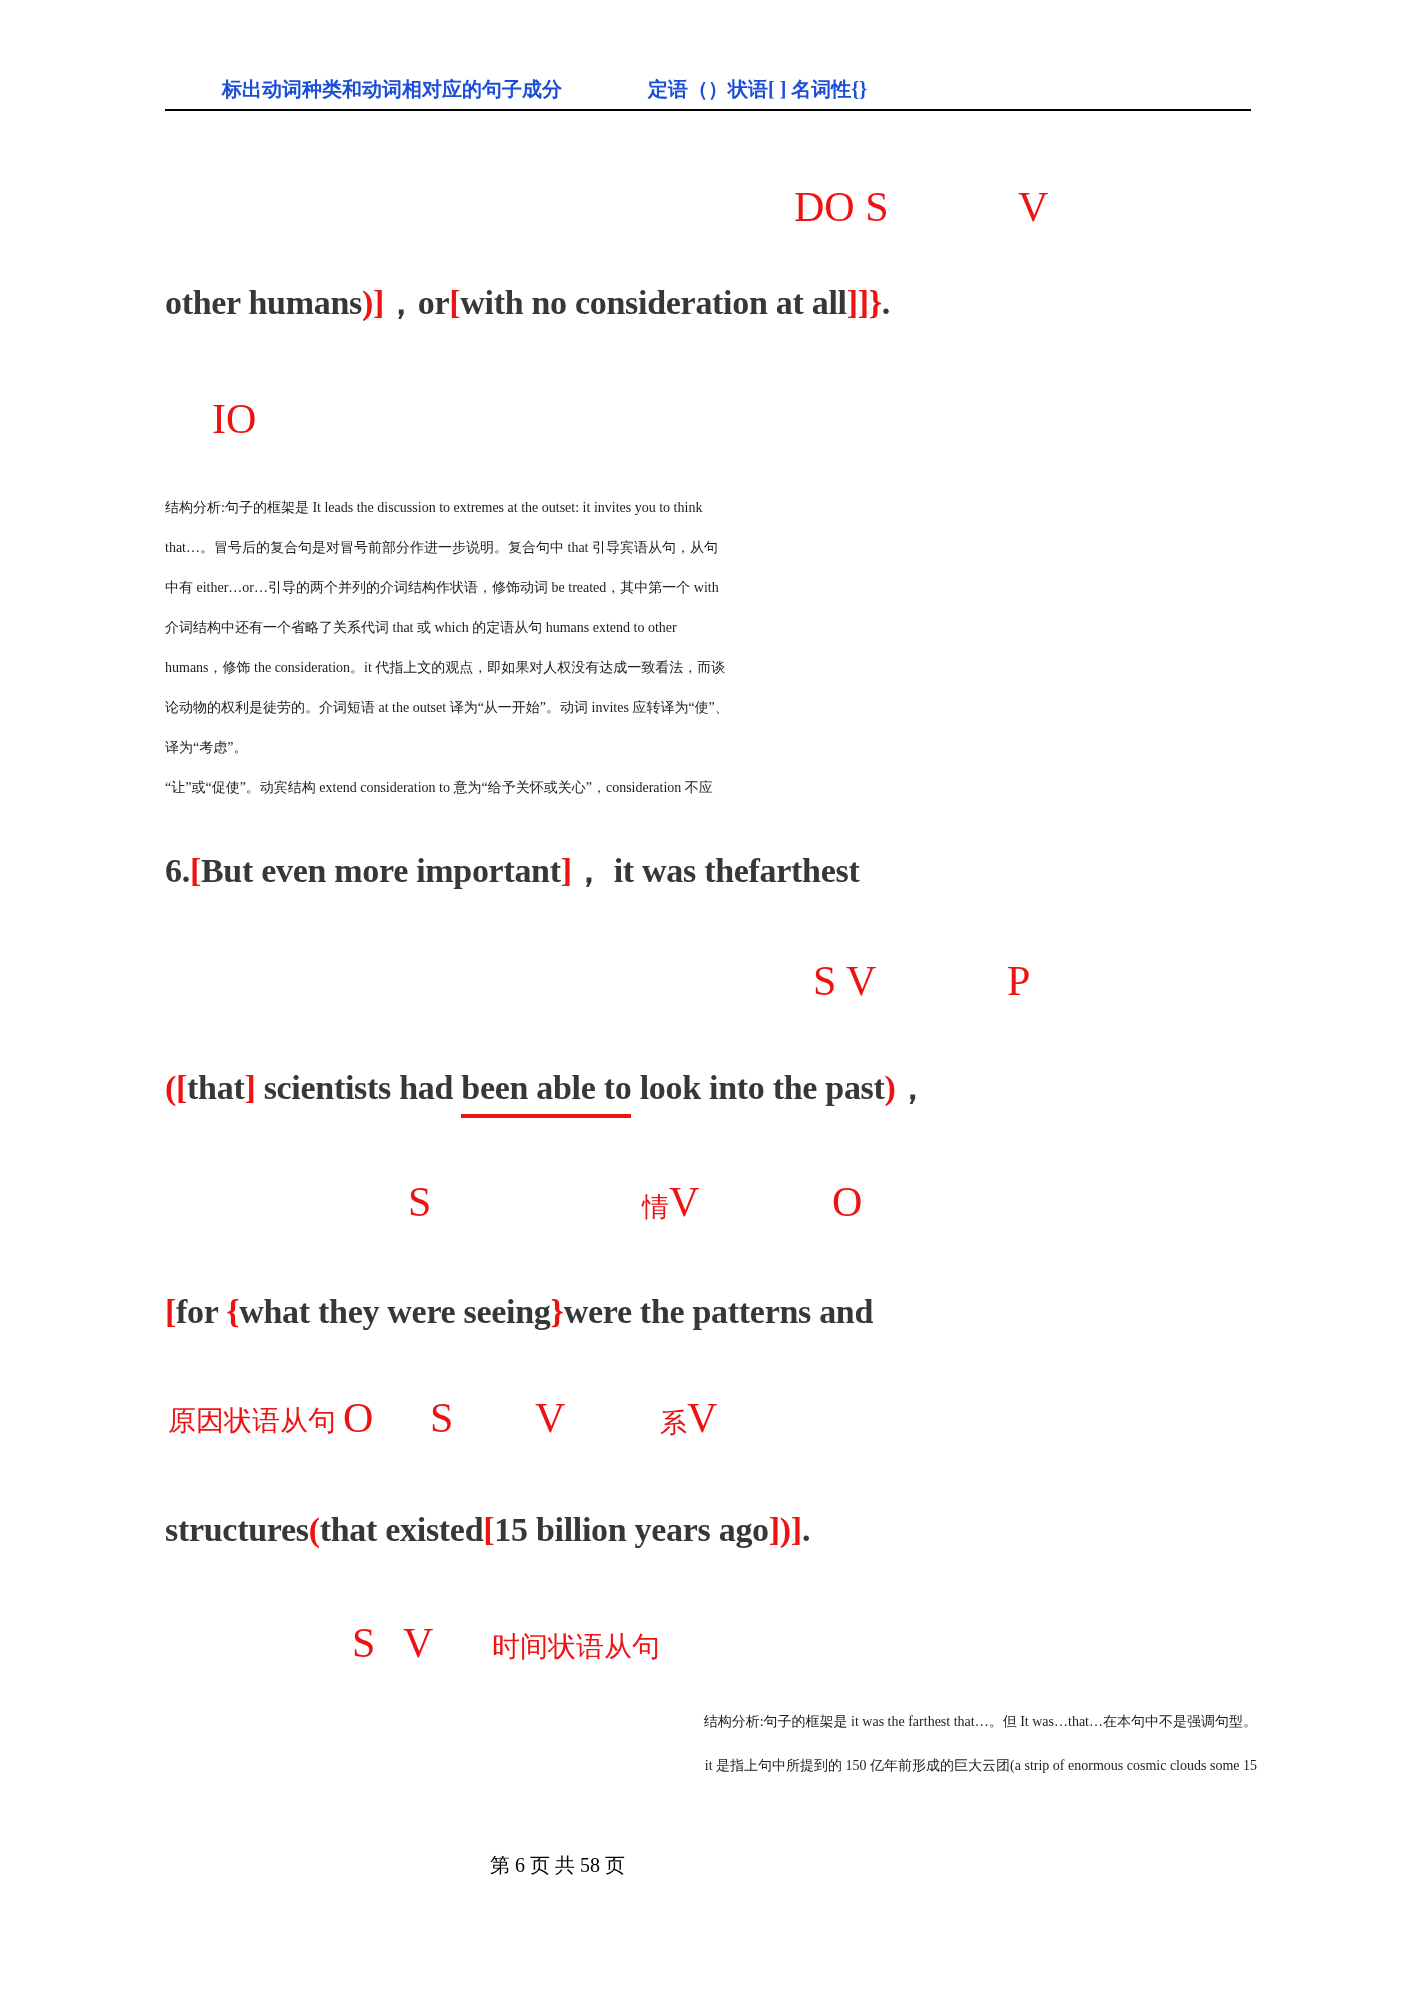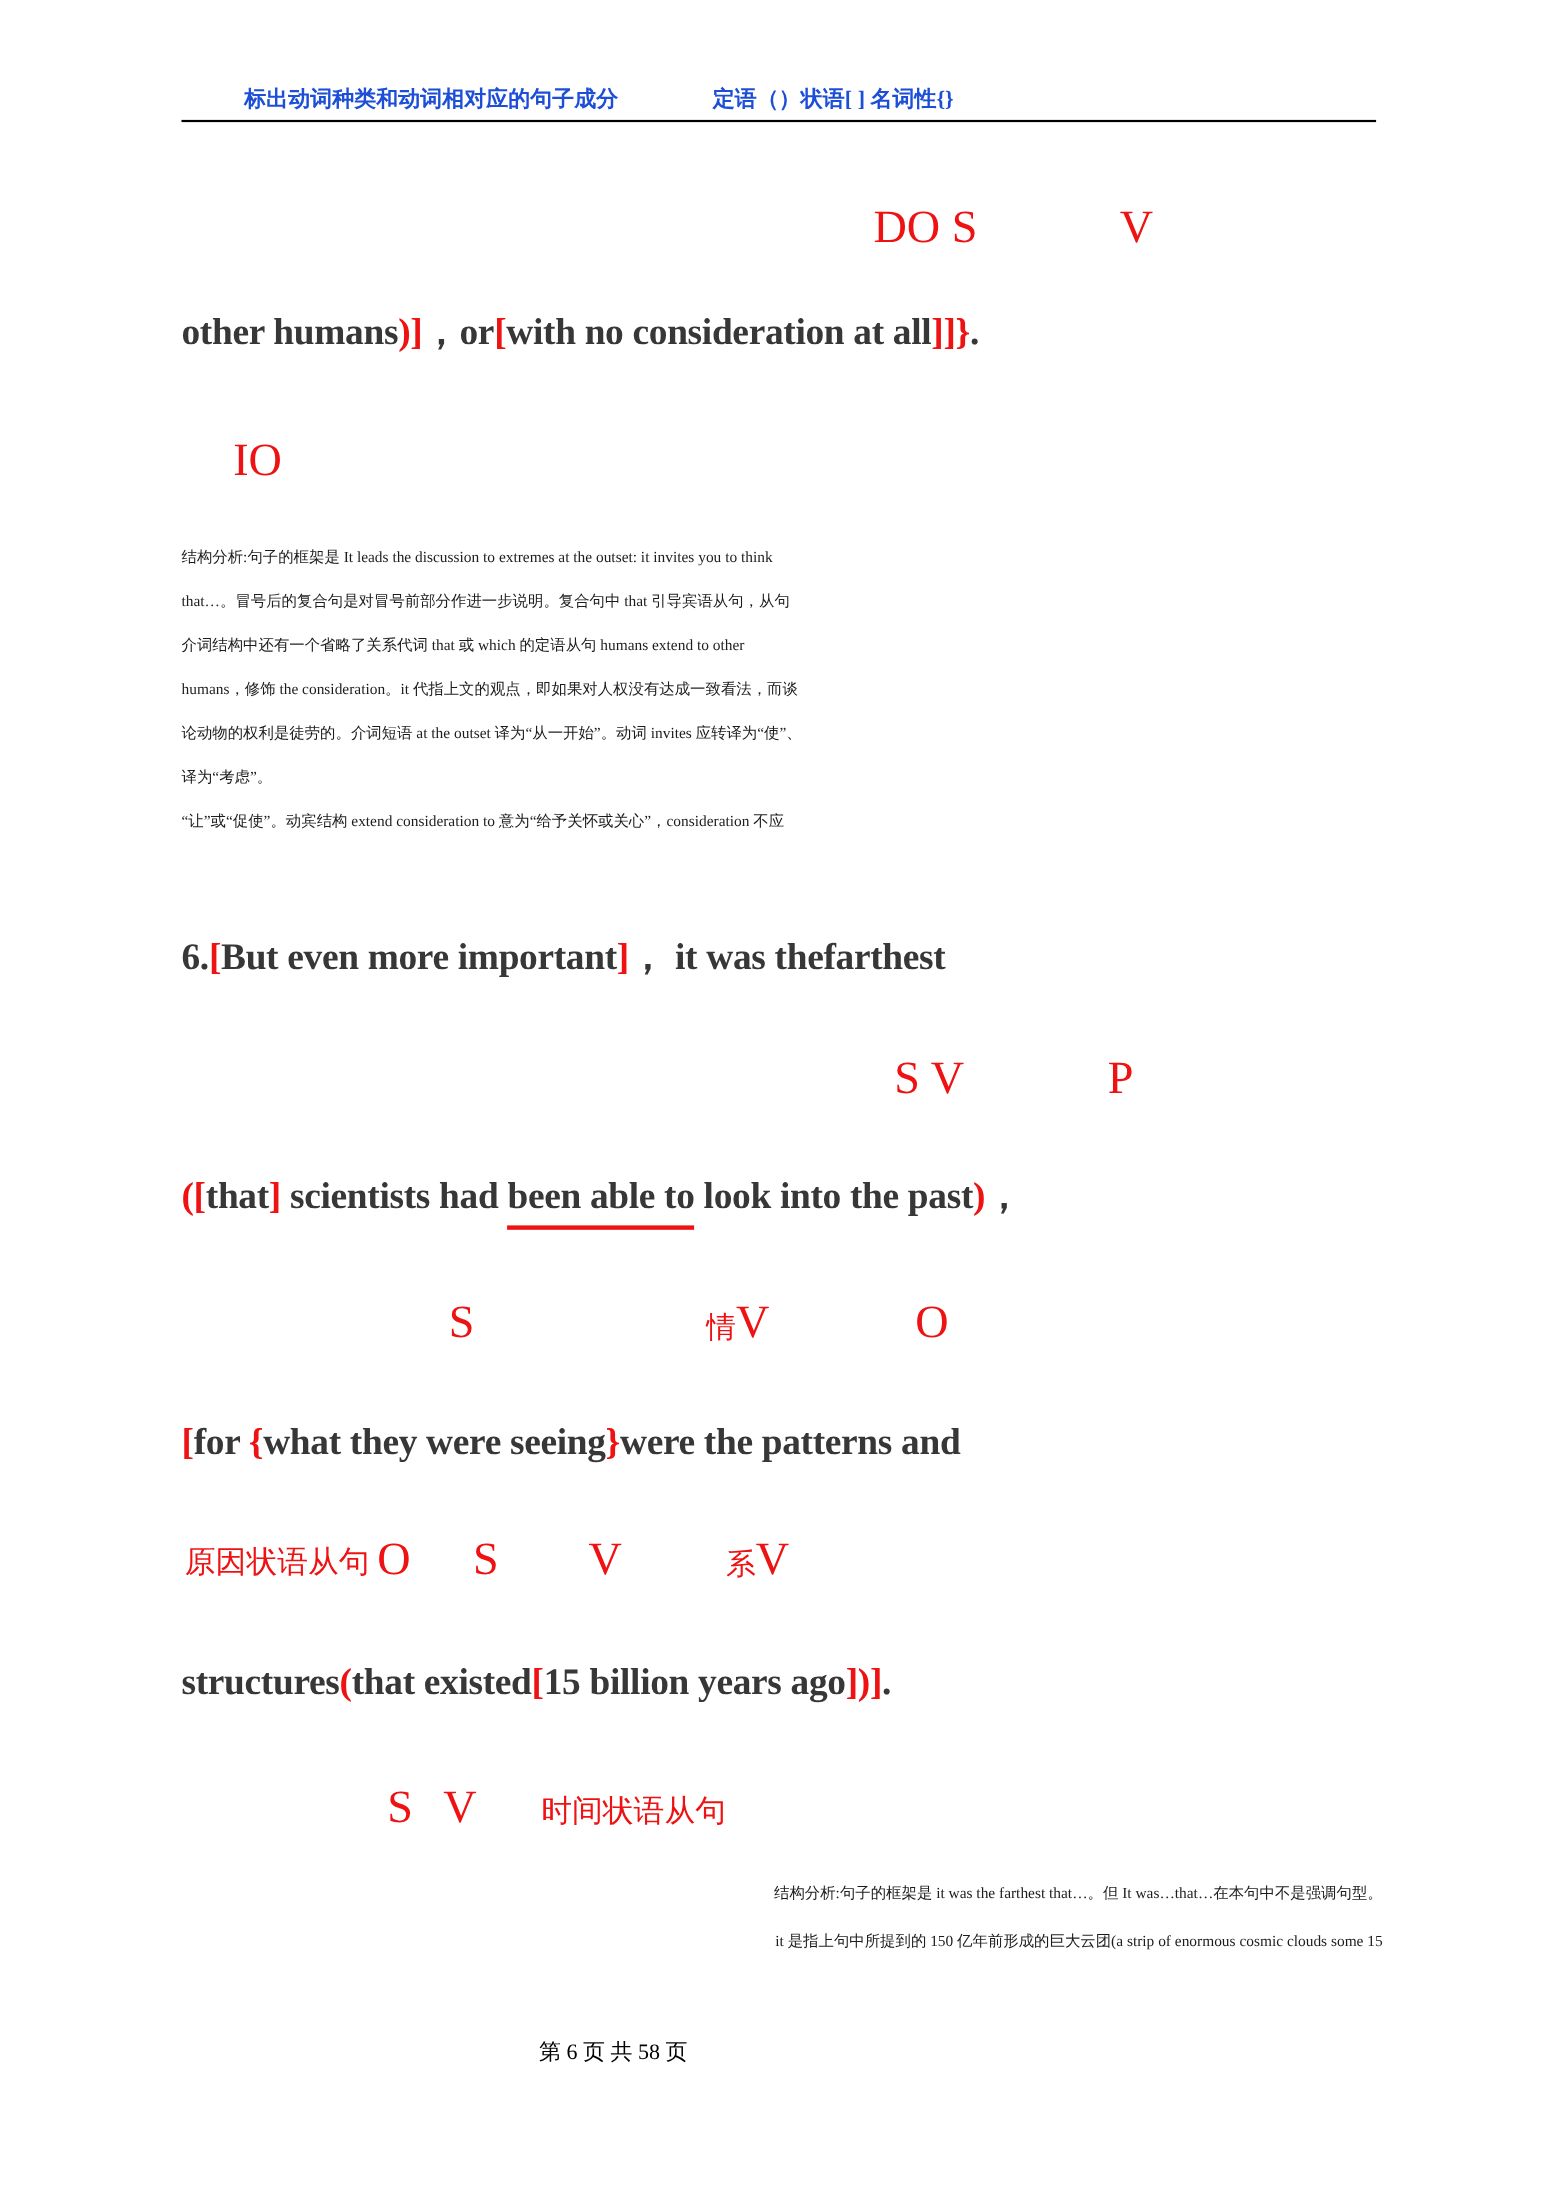--- a/index.html
+++ b/index.html
@@ -67,20 +67,21 @@
   <span class="ann a-dos">DO S</span>
   <span class="ann a-v1">V</span>
 
   <div class="big s1"><span>other humans</span><span class="red">)]</span><span>，or</span><span class="red">[</span><span>with no consideration at all</span><span class="red">]]}</span><span>.</span></div>
 
   <span class="ann a-io">IO</span>
 
   <div class="para p1">
     <div class="line">结构分析:句子的框架是 It leads the discussion to extremes at the outset: it invites you to think</div>
     <div class="line">that…。冒号后的复合句是对冒号前部分作进一步说明。复合句中 that 引导宾语从句，从句</div>
+    <div class="line">中有 either…or…引导的两个并列的介词结构作状语，修饰动词 be treated，其中第一个 with</div>
     <div class="line">介词结构中还有一个省略了关系代词 that 或 which 的定语从句 humans extend to other</div>
     <div class="line">humans，修饰 the consideration。it 代指上文的观点，即如果对人权没有达成一致看法，而谈</div>
     <div class="line">论动物的权利是徒劳的。介词短语 at the outset 译为“从一开始”。动词 invites 应转译为“使”、</div>
     <div class="line">译为“考虑”。</div>
     <div class="line">“让”或“促使”。动宾结构 extend consideration to 意为“给予关怀或关心”，consideration 不应</div>
   </div>
 
   <div class="big s6"><span>6.</span><span class="red">[</span><span>But even more important</span><span class="red">]</span><span>， it was thefarthest</span></div>
 
   <span class="ann a-sv">S V</span>

